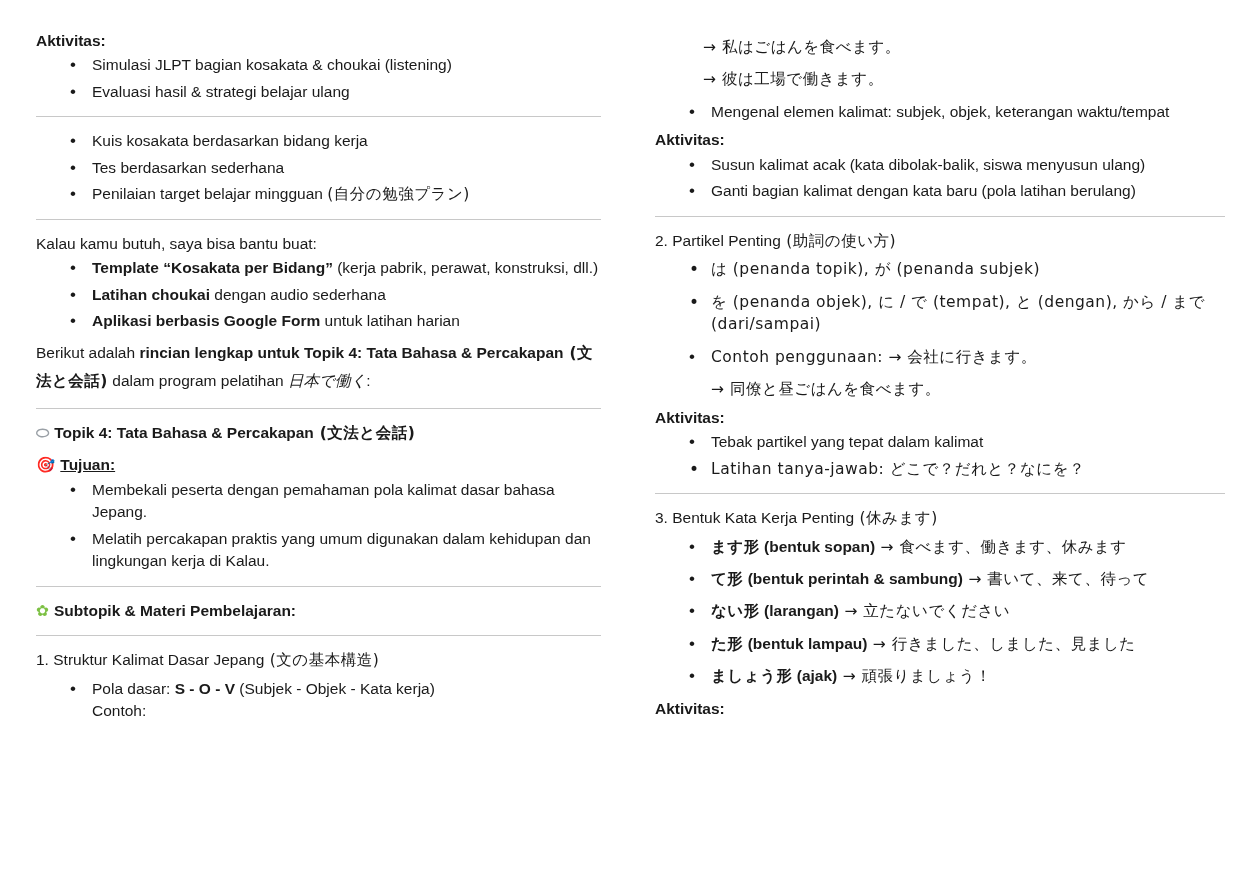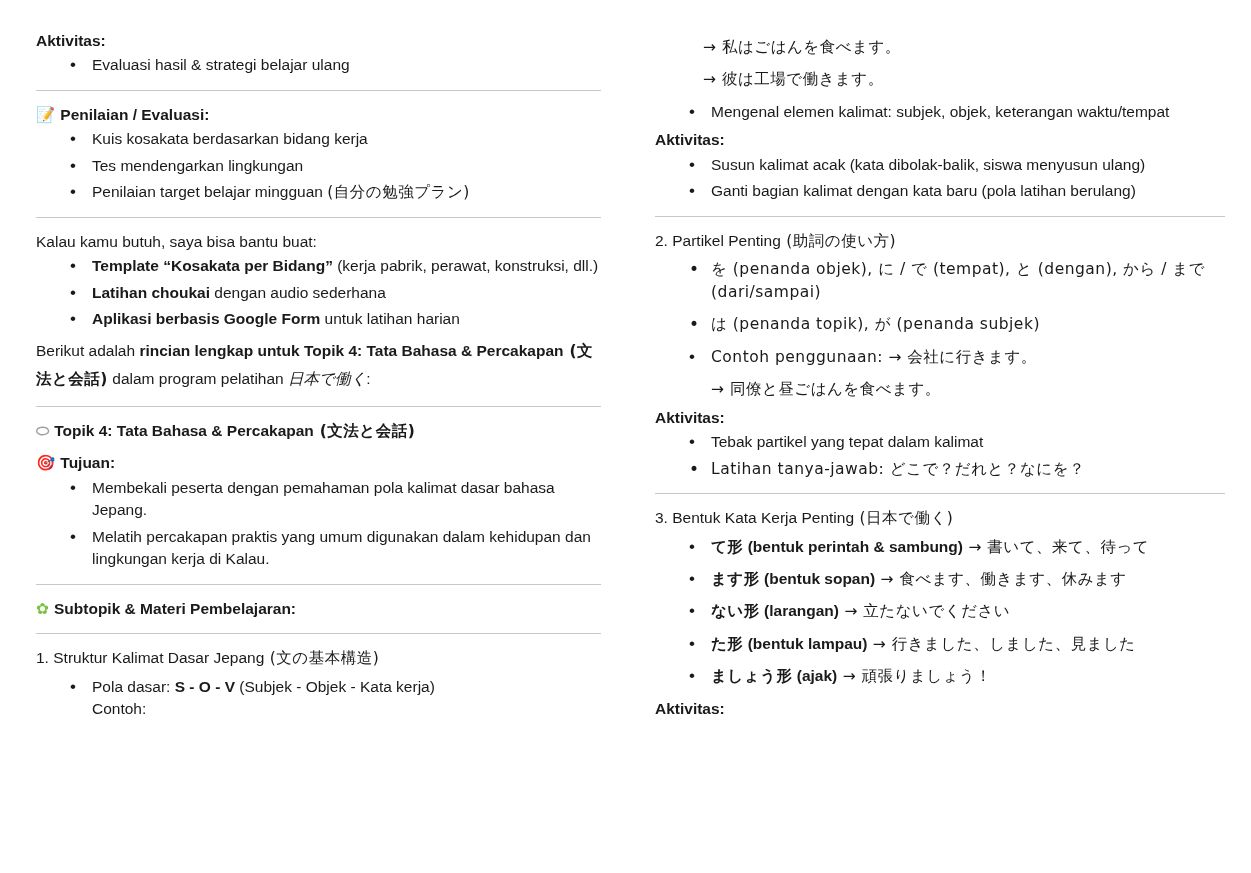--- a/index.html
+++ b/index.html
@@ -97,50 +97,50 @@
 </style>
 </head>
 <body>
 
 <div class="page">
 
   <div class="col col-left">
 
     <p class="hdr">Aktivitas:</p>
     <ul>
+      <li>Simulasi JLPT bagian kosakata &amp; choukai (listening)</li>
       <li>Evaluasi hasil &amp; strategi belajar ulang</li>
     </ul>
 
     <hr class="sep">
 
-    <p class="hdr"><span class="icon icon-note">📝</span><span>Penilaian / Evaluasi:</span></p>
     <ul>
       <li>Kuis kosakata berdasarkan bidang kerja</li>
-      <li>Tes mendengarkan lingkungan</li>
+      <li>Tes berdasarkan sederhana</li>
       <li><span>Penilaian target belajar mingguan </span><span class="jp">(自分の勉強プラン)</span></li>
     </ul>
 
     <hr class="sep">
 
     <p>Kalau kamu butuh, saya bisa bantu buat:</p>
     <ul>
       <li><b>Template “Kosakata per Bidang”</b><span> (kerja pabrik, perawat, konstruksi, dll.)</span></li>
       <li><b>Latihan choukai</b><span> dengan audio sederhana</span></li>
       <li><b>Aplikasi berbasis Google Form</b><span> untuk latihan harian</span></li>
     </ul>
 
     <p style="line-height:1.75;">
       <span>Berikut adalah </span><b>rincian lengkap untuk Topik 4: Tata Bahasa &amp; Percakapan</b><b class="jp"> (文法と会話)</b><span> dalam program pelatihan </span><span class="jp-ital">日本で働く</span><span>:</span>
     </p>
 
     <hr class="sep">
 
     <p class="hdr"><span class="icon icon-circle">⬭</span><span>Topik 4: Tata Bahasa &amp; Percakapan</span><span class="jp"> (文法と会話)</span></p>
 
-    <p class="hdr" style="margin-top:10px;"><span class="icon icon-target">🎯</span><span>Tujuan:</span></p>
+    <p class="hdr" style="margin-top:10px;text-decoration:underline;"><span class="icon icon-target">🎯</span><span>Tujuan:</span></p>
     <ul>
       <li>Membekali peserta dengan pemahaman pola kalimat dasar bahasa Jepang.</li>
       <li>Melatih percakapan praktis yang umum digunakan dalam kehidupan dan lingkungan kerja di Kalau.</li>
     </ul>
 
     <hr class="sep">
 
     <p class="hdr"><span class="icon icon-flower">✿</span><span>Subtopik &amp; Materi Pembelajaran:</span></p>
 
     <hr class="sep">
@@ -167,38 +167,38 @@
     <p class="hdr">Aktivitas:</p>
     <ul>
       <li>Susun kalimat acak (kata dibolak-balik, siswa menyusun ulang)</li>
       <li>Ganti bagian kalimat dengan kata baru (pola latihan berulang)</li>
     </ul>
 
     <hr class="sep">
 
     <p class="sec-title"><span>2. Partikel Penting</span><span class="jp"> (助詞の使い方)</span></p>
     <ul>
+      <li class="jp li-wide">は (penanda topik), が (penanda subjek)</li>
       <li class="jp li-wide">を (penanda objek), に / で (tempat), と (dengan), から / まで (dari/sampai)</li>
-      <li class="jp li-wide">は (penanda topik), が (penanda subjek)</li>
       <li class="li-wide"><span class="jp">Contoh penggunaan: → 会社に行きます。</span></li>
       <li class="nobullet jp">→ 同僚と昼ごはんを食べます。</li>
     </ul>
 
     <p class="hdr">Aktivitas:</p>
     <ul>
       <li>Tebak partikel yang tepat dalam kalimat</li>
       <li class="jp">Latihan tanya-jawab: どこで？だれと？なにを？</li>
     </ul>
 
     <hr class="sep">
 
-    <p class="sec-title"><span>3. Bentuk Kata Kerja Penting</span><span class="jp"> (日本で働く)</span></p>
-    <ul>
+    <p class="sec-title"><span>3. Bentuk Kata Kerja Penting</span><span class="jp"> (休みます)</span></p>
+    <ul>
+      <li class="li-wide"><b class="jp">ます形</b><b> (bentuk sopan)</b><span class="jp"> → 食べます、働きます、休みます</span></li>
       <li class="li-wide"><b class="jp">て形</b><b> (bentuk perintah &amp; sambung)</b><span class="jp"> → 書いて、来て、待って</span></li>
-      <li class="li-wide"><b class="jp">ます形</b><b> (bentuk sopan)</b><span class="jp"> → 食べます、働きます、休みます</span></li>
       <li class="li-wide"><b class="jp">ない形</b><b> (larangan)</b><span class="jp"> → 立たないでください</span></li>
       <li class="li-wide"><b class="jp">た形</b><b> (bentuk lampau)</b><span class="jp"> → 行きました、しました、見ました</span></li>
       <li class="li-wide"><b class="jp">ましょう形</b><b> (ajak)</b><span class="jp"> → 頑張りましょう！</span></li>
     </ul>
 
     <p class="hdr">Aktivitas:</p>
 
   </div>
 
 </div>

